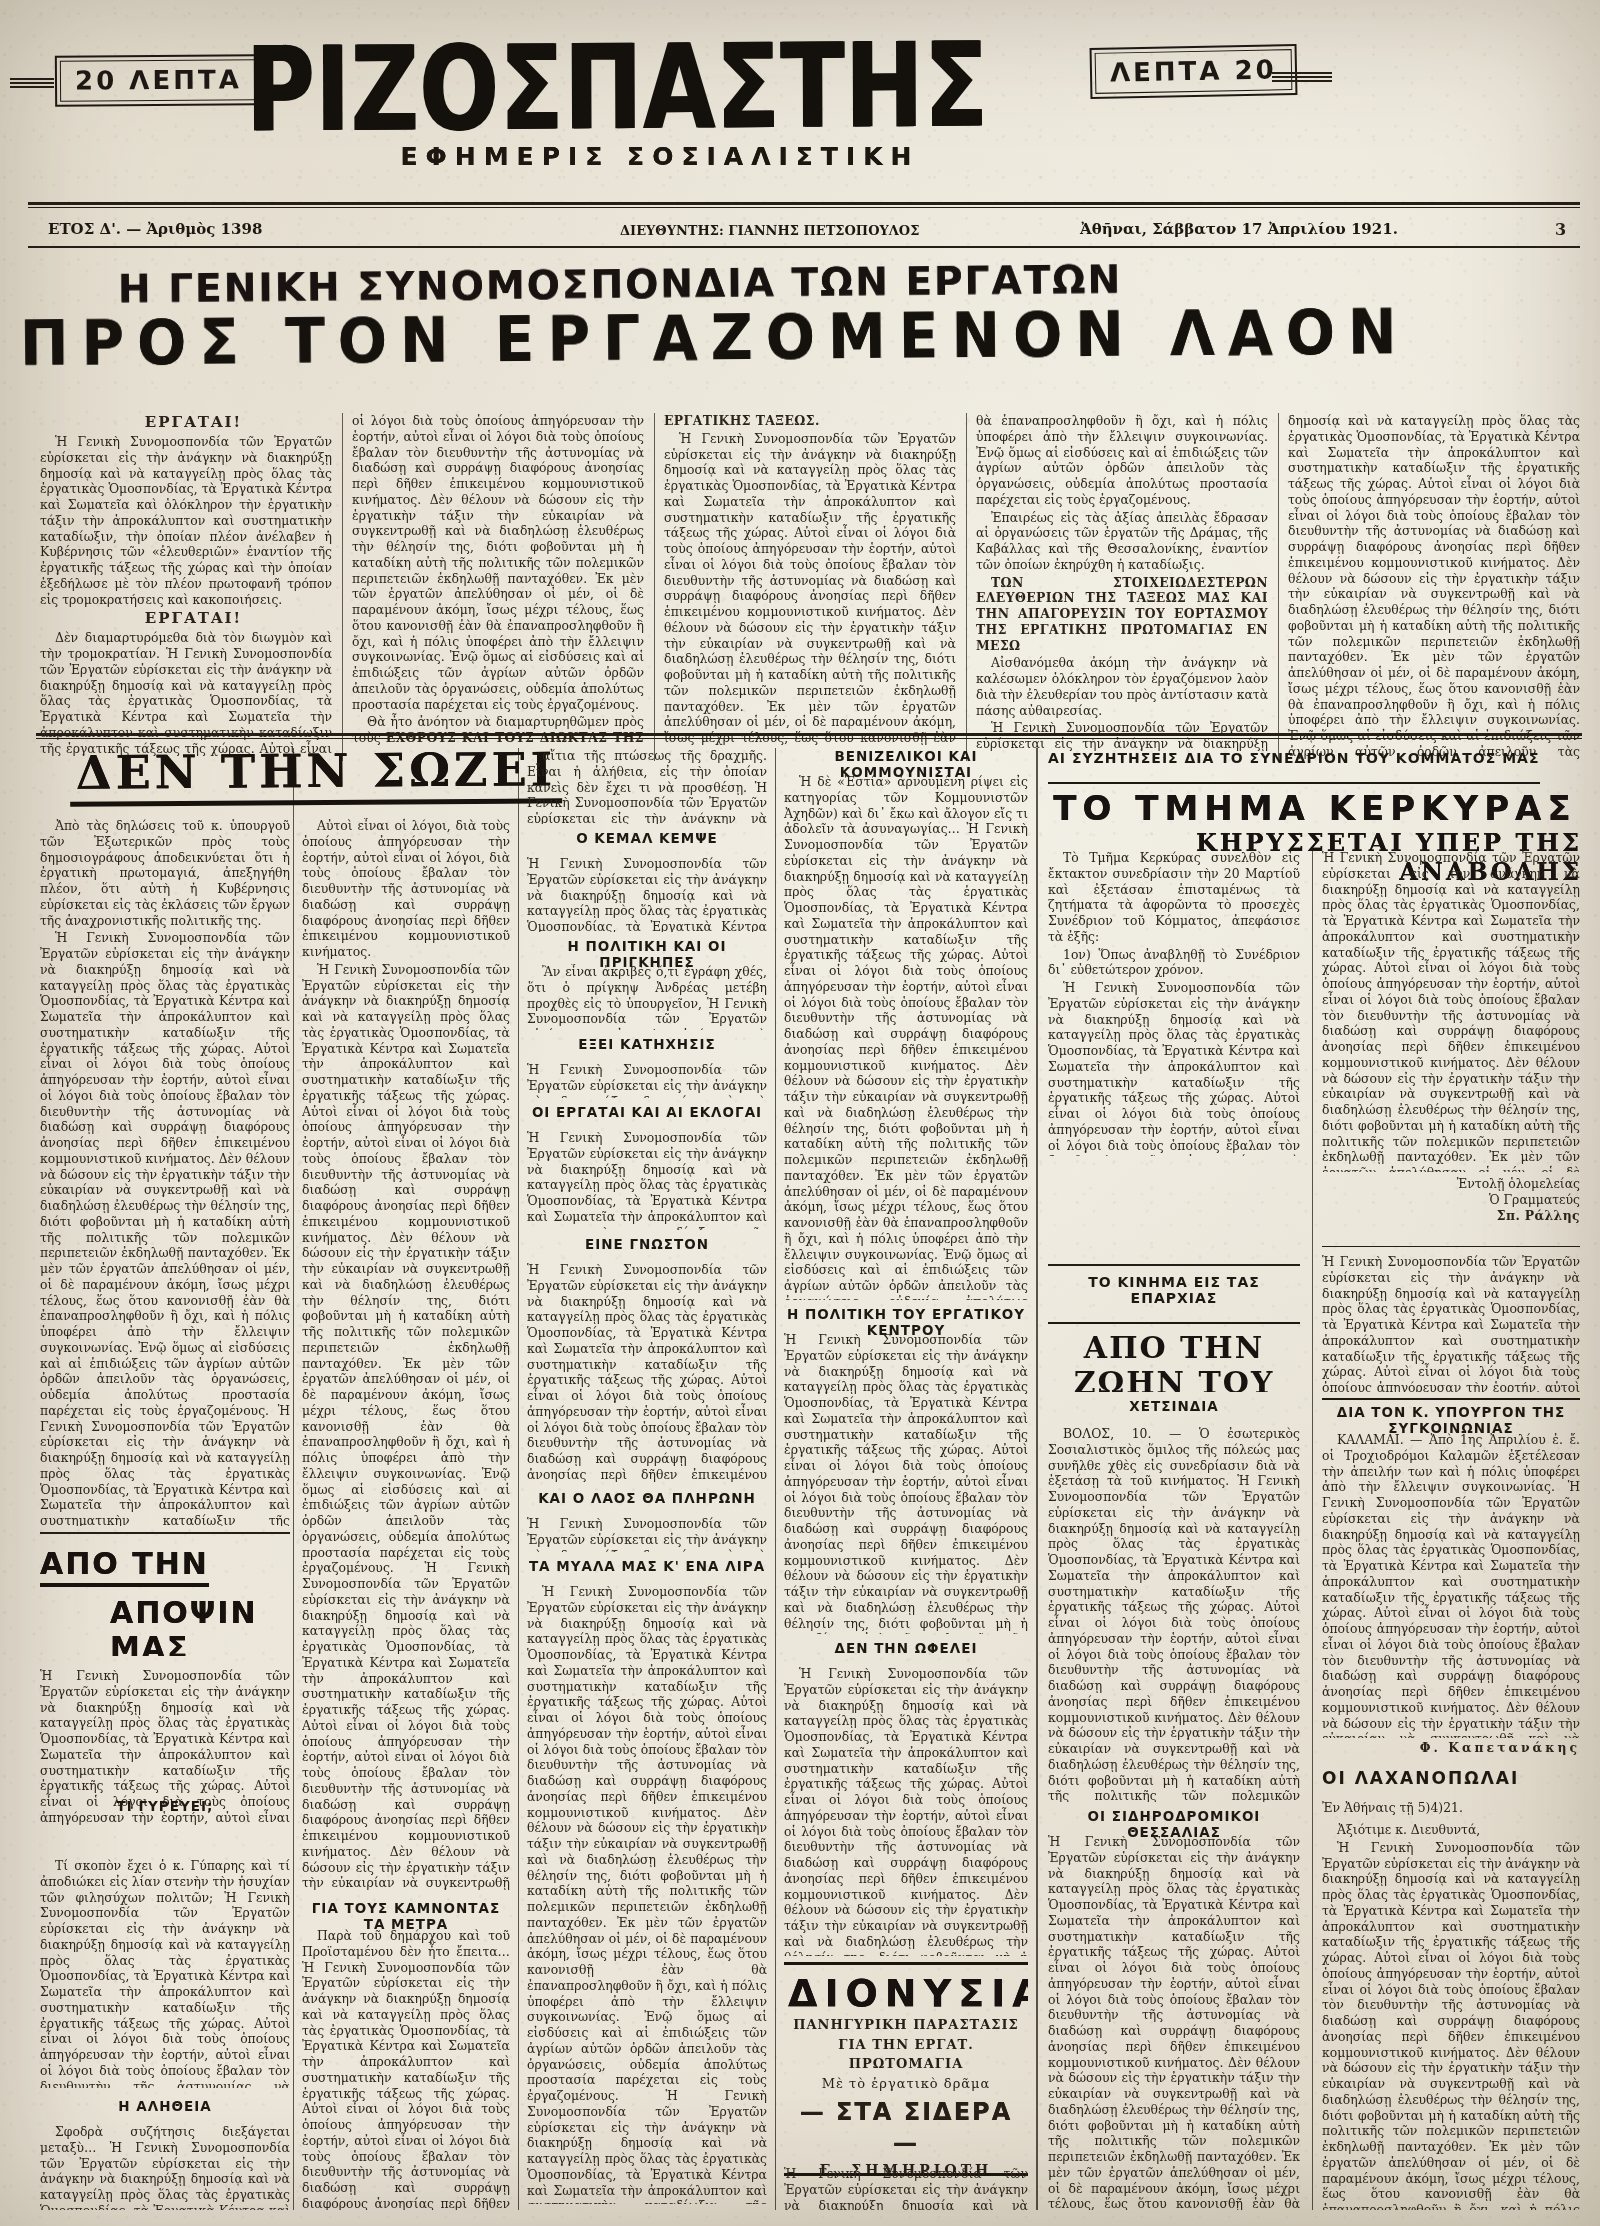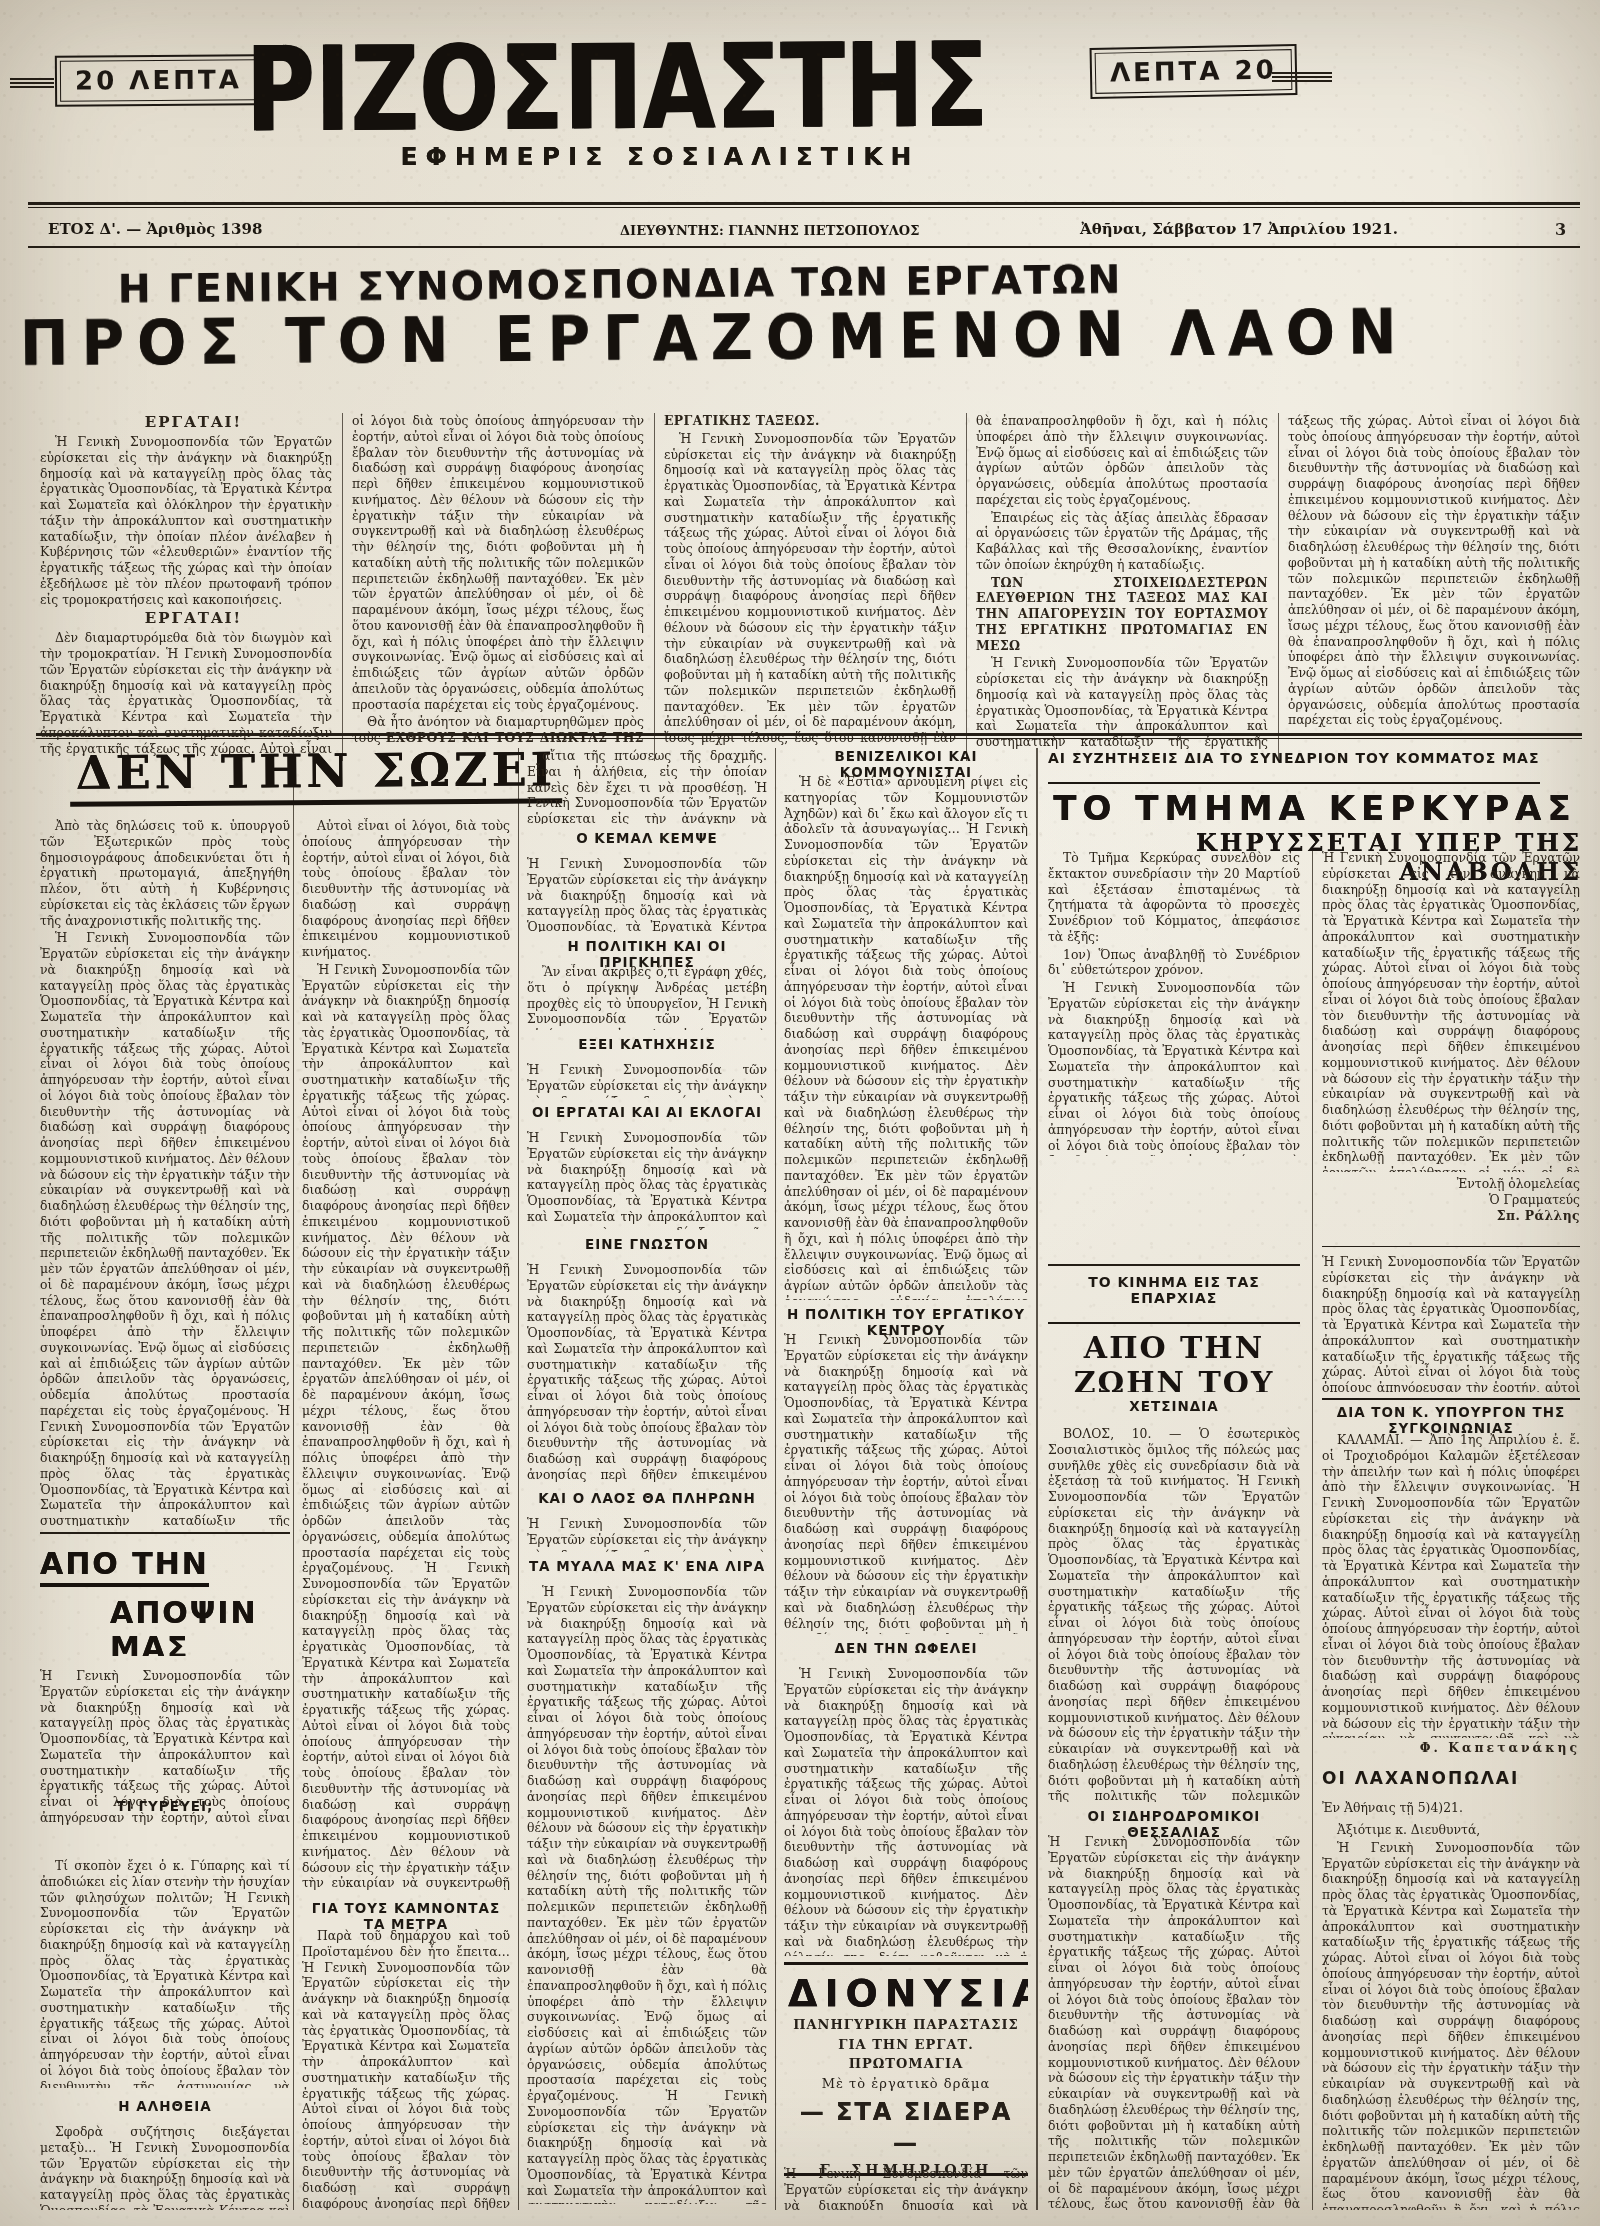--- a/index.html
+++ b/index.html
@@ -146,20 +146,21 @@
   <div class="abs" style="left:40px; top:382px; width:1540px; height:348px; overflow:hidden;margin-top:31px;">
     <div class="lead-cols btxt fuzz">
       <p class="salut">ΕΡΓΑΤΑΙ!</p>
       <p>Ἡ Γενικὴ Συνομοσπονδία τῶν Ἐργατῶν εὑρίσκεται εἰς τὴν ἀνάγκην νὰ διακηρύξῃ δημοσίᾳ καὶ νὰ καταγγείλῃ πρὸς ὅλας τὰς ἐργατικὰς Ὁμοσπονδίας, τὰ Ἐργατικὰ Κέντρα καὶ Σωματεῖα καὶ ὁλόκληρον τὴν ἐργατικὴν τάξιν τὴν ἀπροκάλυπτον καὶ συστηματικὴν καταδίωξιν, τὴν ὁποίαν πλέον ἀνέλαβεν ἡ Κυβέρνησις τῶν «ἐλευθεριῶν» ἐναντίον τῆς ἐργατικῆς τάξεως τῆς χώρας καὶ τὴν ὁποίαν ἐξεδήλωσε μὲ τὸν πλέον πρωτοφανῆ τρόπον εἰς τρομοκρατήσεις καὶ κακοποιήσεις.</p>
       <p class="salut">ΕΡΓΑΤΑΙ!</p>
       <p><span>Δὲν διαμαρτυρόμεθα διὰ τὸν διωγμὸν καὶ τὴν τρομοκρατίαν.</span> <span>Ἡ Γενικὴ Συνομοσπονδία τῶν Ἐργατῶν εὑρίσκεται εἰς τὴν ἀνάγκην νὰ διακηρύξῃ δημοσίᾳ καὶ νὰ καταγγείλῃ πρὸς ὅλας τὰς ἐργατικὰς Ὁμοσπονδίας, τὰ Ἐργατικὰ Κέντρα καὶ Σωματεῖα τὴν ἀπροκάλυπτον καὶ συστηματικὴν καταδίωξιν τῆς ἐργατικῆς τάξεως τῆς χώρας. Αὐτοὶ εἶναι οἱ λόγοι διὰ τοὺς ὁποίους ἀπηγόρευσαν τὴν ἑορτήν, αὐτοὶ εἶναι οἱ λόγοι διὰ τοὺς ὁποίους ἔβαλαν τὸν διευθυντὴν τῆς ἀστυνομίας νὰ διαδώσῃ καὶ συρράψῃ διαφόρους ἀνοησίας περὶ δῆθεν ἐπικειμένου κομμουνιστικοῦ κινήματος. Δὲν θέλουν νὰ δώσουν εἰς τὴν ἐργατικὴν τάξιν τὴν εὐκαιρίαν νὰ συγκεντρωθῇ καὶ νὰ διαδηλώσῃ ἐλευθέρως τὴν θέλησίν της, διότι φοβοῦνται μὴ ἡ καταδίκη αὐτὴ τῆς πολιτικῆς τῶν πολεμικῶν περιπετειῶν ἐκδηλωθῇ πανταχόθεν. Ἐκ μὲν τῶν ἐργατῶν ἀπελύθησαν οἱ μέν, οἱ δὲ παραμένουν ἀκόμη, ἴσως μέχρι τέλους, ἕως ὅτου κανονισθῇ ἐὰν θὰ ἐπαναπροσληφθοῦν ἢ ὄχι, καὶ ἡ πόλις ὑποφέρει ἀπὸ τὴν ἔλλειψιν συγκοινωνίας. Ἐνῷ ὅμως αἱ εἰσδύσεις καὶ αἱ ἐπιδιώξεις τῶν ἀγρίων αὐτῶν ὀρδῶν ἀπειλοῦν τὰς ὀργανώσεις, οὐδεμία ἀπολύτως προστασία παρέχεται εἰς τοὺς ἐργαζομένους.</span></p>
       <p><span>Θὰ ἦτο ἀνόητον νὰ διαμαρτυρηθῶμεν πρὸς τοὺς</span> <span class="caps">ΕΧΘΡΟΥΣ ΚΑΙ ΤΟΥΣ ΔΙΩΚΤΑΣ ΤΗΣ ΕΡΓΑΤΙΚΗΣ ΤΑΞΕΩΣ.</span></p>
       <p>Ἡ Γενικὴ Συνομοσπονδία τῶν Ἐργατῶν εὑρίσκεται εἰς τὴν ἀνάγκην νὰ διακηρύξῃ δημοσίᾳ καὶ νὰ καταγγείλῃ πρὸς ὅλας τὰς ἐργατικὰς Ὁμοσπονδίας, τὰ Ἐργατικὰ Κέντρα καὶ Σωματεῖα τὴν ἀπροκάλυπτον καὶ συστηματικὴν καταδίωξιν τῆς ἐργατικῆς τάξεως τῆς χώρας. Αὐτοὶ εἶναι οἱ λόγοι διὰ τοὺς ὁποίους ἀπηγόρευσαν τὴν ἑορτήν, αὐτοὶ εἶναι οἱ λόγοι διὰ τοὺς ὁποίους ἔβαλαν τὸν διευθυντὴν τῆς ἀστυνομίας νὰ διαδώσῃ καὶ συρράψῃ διαφόρους ἀνοησίας περὶ δῆθεν ἐπικειμένου κομμουνιστικοῦ κινήματος. Δὲν θέλουν νὰ δώσουν εἰς τὴν ἐργατικὴν τάξιν τὴν εὐκαιρίαν νὰ συγκεντρωθῇ καὶ νὰ διαδηλώσῃ ἐλευθέρως τὴν θέλησίν της, διότι φοβοῦνται μὴ ἡ καταδίκη αὐτὴ τῆς πολιτικῆς τῶν πολεμικῶν περιπετειῶν ἐκδηλωθῇ πανταχόθεν. Ἐκ μὲν τῶν ἐργατῶν ἀπελύθησαν οἱ μέν, οἱ δὲ παραμένουν ἀκόμη, ἴσως μέχρι τέλους, ἕως ὅτου κανονισθῇ ἐὰν θὰ ἐπαναπροσληφθοῦν ἢ ὄχι, καὶ ἡ πόλις ὑποφέρει ἀπὸ τὴν ἔλλειψιν συγκοινωνίας. Ἐνῷ ὅμως αἱ εἰσδύσεις καὶ αἱ ἐπιδιώξεις τῶν ἀγρίων αὐτῶν ὀρδῶν ἀπειλοῦν τὰς ὀργανώσεις, οὐδεμία ἀπολύτως προστασία παρέχεται εἰς τοὺς ἐργαζομένους.</p>
       <p>Ἐπαιρέως εἰς τὰς ἀξίας ἀπειλὰς ἔδρασαν αἱ ὀργανώσεις τῶν ἐργατῶν τῆς Δράμας, τῆς Καβάλλας καὶ τῆς Θεσσαλονίκης, ἐναντίον τῶν ὁποίων ἐκηρύχθη ἡ καταδίωξις.</p>
       <p class="caps">ΤΩΝ ΣΤΟΙΧΕΙΩΔΕΣΤΕΡΩΝ ΕΛΕΥΘΕΡΙΩΝ ΤΗΣ ΤΑΞΕΩΣ ΜΑΣ ΚΑΙ ΤΗΝ ΑΠΑΓΟΡΕΥΣΙΝ ΤΟΥ ΕΟΡΤΑΣΜΟΥ ΤΗΣ ΕΡΓΑΤΙΚΗΣ ΠΡΩΤΟΜΑΓΙΑΣ ΕΝ ΜΕΣΩ</p>
+      <p>Αἰσθανόμεθα ἀκόμη τὴν ἀνάγκην νὰ καλέσωμεν ὁλόκληρον τὸν ἐργαζόμενον λαὸν διὰ τὴν ἐλευθερίαν του πρὸς ἀντίστασιν κατὰ πάσης αὐθαιρεσίας.</p>
       <p>Ἡ Γενικὴ Συνομοσπονδία τῶν Ἐργατῶν εὑρίσκεται εἰς τὴν ἀνάγκην νὰ διακηρύξῃ δημοσίᾳ καὶ νὰ καταγγείλῃ πρὸς ὅλας τὰς ἐργατικὰς Ὁμοσπονδίας, τὰ Ἐργατικὰ Κέντρα καὶ Σωματεῖα τὴν ἀπροκάλυπτον καὶ συστηματικὴν καταδίωξιν τῆς ἐργατικῆς τάξεως τῆς χώρας. Αὐτοὶ εἶναι οἱ λόγοι διὰ τοὺς ὁποίους ἀπηγόρευσαν τὴν ἑορτήν, αὐτοὶ εἶναι οἱ λόγοι διὰ τοὺς ὁποίους ἔβαλαν τὸν διευθυντὴν τῆς ἀστυνομίας νὰ διαδώσῃ καὶ συρράψῃ διαφόρους ἀνοησίας περὶ δῆθεν ἐπικειμένου κομμουνιστικοῦ κινήματος. Δὲν θέλουν νὰ δώσουν εἰς τὴν ἐργατικὴν τάξιν τὴν εὐκαιρίαν νὰ συγκεντρωθῇ καὶ νὰ διαδηλώσῃ ἐλευθέρως τὴν θέλησίν της, διότι φοβοῦνται μὴ ἡ καταδίκη αὐτὴ τῆς πολιτικῆς τῶν πολεμικῶν περιπετειῶν ἐκδηλωθῇ πανταχόθεν. Ἐκ μὲν τῶν ἐργατῶν ἀπελύθησαν οἱ μέν, οἱ δὲ παραμένουν ἀκόμη, ἴσως μέχρι τέλους, ἕως ὅτου κανονισθῇ ἐὰν θὰ ἐπαναπροσληφθοῦν ἢ ὄχι, καὶ ἡ πόλις ὑποφέρει ἀπὸ τὴν ἔλλειψιν συγκοινωνίας. Ἐνῷ ὅμως αἱ εἰσδύσεις καὶ αἱ ἐπιδιώξεις τῶν ἀγρίων αὐτῶν ὀρδῶν ἀπειλοῦν τὰς ὀργανώσεις, οὐδεμία ἀπολύτως προστασία παρέχεται εἰς τοὺς ἐργαζομένους.</p>
 
     </div>
   </div>
 
   <div class="rule" style="left:36px; top:733px; width:1546px; height:3px;"></div>
   <div class="rule" style="left:36px; top:738px; width:1546px; height:1px;"></div>
 
   <div class="vrule" style="left:293px; top:748px; height:1462px;"></div>
   <div class="vrule" style="left:518px; top:748px; height:1462px;"></div>

